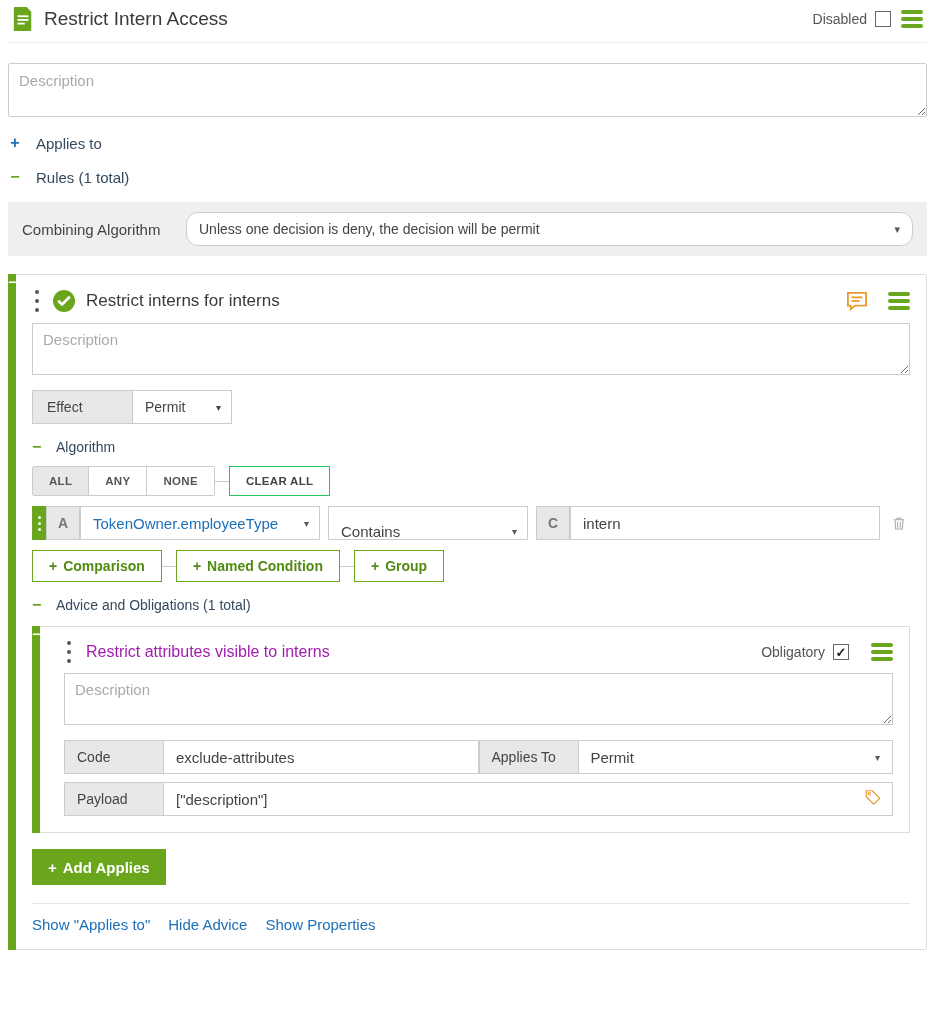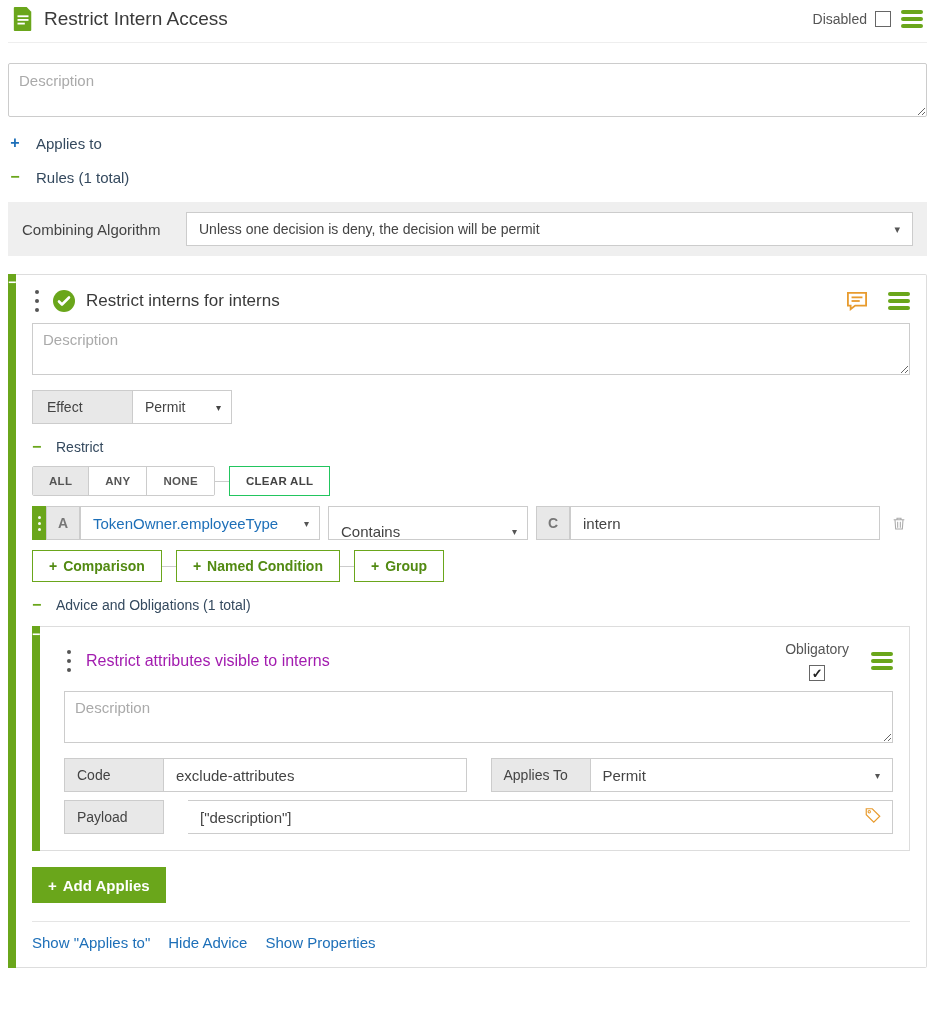--- a/index.html
+++ b/index.html
@@ -114,21 +114,21 @@
   }
   .combining-bar .label {
     color: #444;
     font-size: 15px;
     min-width: 150px;
   }
   .combining-bar .select {
     flex: 1;
     background: #fff;
     border: 1px solid #ccc;
-    border-radius: 0;
+    border-radius: 12px;
     height: 34px;
     display: flex;
     align-items: center;
     padding: 0 12px;
     color: #444;
     position: relative;
   }
   .combining-bar .select::after {
     content: "▾";
     position: absolute;
@@ -457,31 +457,30 @@
     flex: 1;
     font-size: 16px;
     color: #a21caf;
   }
   .oblig-block {
     display: flex;
     align-items: center;
     gap: 8px;
     color: #555;
     font-size: 14px;
-    flex-direction: column;
   }
   
   .form-grid {
     display: flex;
     flex-direction: column;
     gap: 8px;
   }
   .form-row {
     display: flex;
-    gap: 24px;
+    gap: 0;
     align-items: stretch;
   }
   .f-label {
     background: #e8e8e8;
     border: 1px solid #ccc;
     display: flex;
     align-items: center;
     padding: 0 12px;
     color: #444;
     width: 100px;
@@ -632,21 +631,21 @@
       <div class="effect-row">
         <div class="lab">Effect</div>
         <div class="sel">
           <span>Permit</span>
         </div>
       </div>
 
       
       <div class="cond-header">
         <span class="minus">−</span>
-        <span>Restrict</span>
+        <span>Algorithm</span>
       </div>
 
       <div class="cond-toolbar">
         <div class="triple-toggle">
           <div class="opt active">ALL</div>
           <div class="opt">ANY</div>
           <div class="opt">NONE</div>
         </div>
         <div class="connector"></div>
         <div class="clear-all">CLEAR ALL</div>

